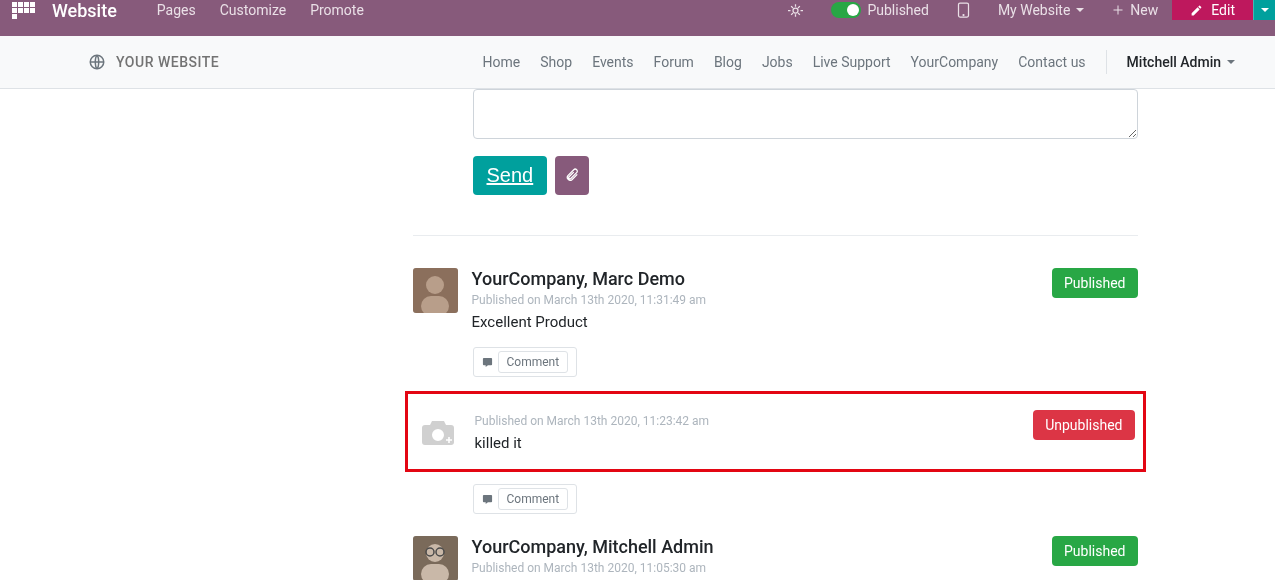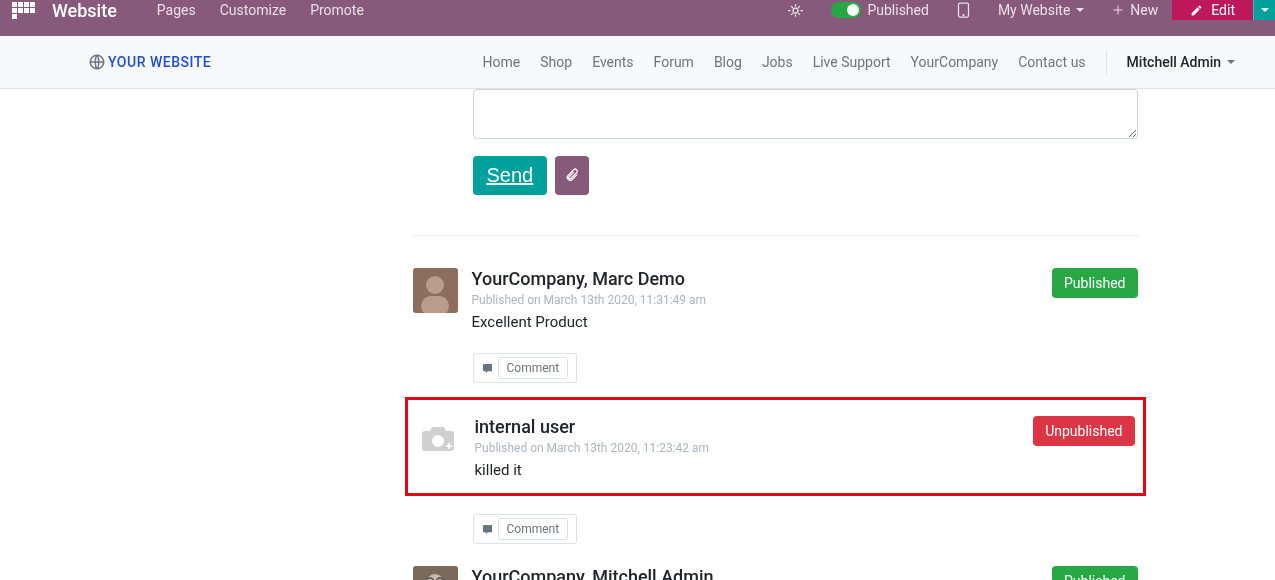--- a/index.html
+++ b/index.html
@@ -15,21 +15,21 @@
   .topbar .right { margin-left: auto; display: flex; align-items: center; height: 100%; }
   .topbar .right .item { display: flex; align-items: center; gap: 6px; padding: 0 14px; height: 100%; cursor: pointer; color: #eae0e7; }
   .topbar .toggle { width: 30px; height: 16px; background: #28a745; border-radius: 8px; position: relative; }
   .topbar .toggle::after { content: ""; width: 12px; height: 12px; background: #fff; border-radius: 50%; position: absolute; top: 2px; right: 2px; }
   .topbar .edit-btn { background: #be185d; height: 100%; display: flex; align-items: center; padding: 0 18px; gap: 8px; color:#fff; }
   .topbar .edit-caret { height: 100%; background:#00a09d; border-left:1px solid rgba(255,255,255,0.25); width:22px; display:flex; align-items:center; justify-content:center; }
   .caret-down { display:inline-block; width:0; height:0; border-left:4px solid transparent; border-right:4px solid transparent; border-top:4px solid currentColor; }
 
   
   .subnav { background: #f8f9fa; border-bottom: 1px solid #dee2e6; height: 53px; display: flex; align-items: center; padding: 0 40px 0 88px; }
-  .subnav .logo { display: flex; align-items: center; gap: 2px; color: #1d4ed8; font-weight: 500; letter-spacing: 0.5px; }
+  .subnav .logo { display: flex; align-items: center; gap: 10px; color: #737373; font-weight: 500; letter-spacing: 0.5px; }
   .subnav .logo svg { width: 18px; height: 18px; }
   .subnav .menu { margin-left: auto; display: flex; gap: 20px; align-items: center; padding-left: 24px; }
   .subnav .menu a { color: #6c757d; cursor: pointer; }
   .subnav .menu .sep { border-left: 1px solid #dee2e6; height: 24px; }
   .subnav .menu .user { color: #212529; font-weight: 500; display:flex; align-items:center; gap:6px; }
 
   
   .content { padding: 0 0 20px 0; display:flex; justify-content:center; }
   .wrap { width: 1000px; padding-left: 275px; position: relative; }
 
@@ -45,21 +45,21 @@
   .comment { display:flex; gap:14px; padding: 8px 0 4px 0; }
   .avatar { width:45px; height:45px; border-radius:3px; background:#cfcfcf; flex-shrink:0; overflow:hidden; display:flex; align-items:center; justify-content:center; }
   .avatar.camera { background:#fff; }
   .cbody { flex:1; }
   .cname { font-size:18px; font-weight:500; color:#212529; }
   .cdate { font-size:12px; color:#adb5bd; margin-top:4px; }
   .ctext { font-size:15px; margin-top:6px; }
   .badge { padding:7px 12px; border-radius:4px; color:#fff; font-size:14px; font-weight:400; height:fit-content; }
   .badge-green { background:#28a745; }
   .badge-red { background:#dc3545; }
-  .comment-link { margin:18px 0 14px 60px; }
+  .comment-link { margin:12px 0 14px 60px; }
   .comment-link span { border:1px solid #dee2e6; border-radius:3px; padding:3px 8px; font-size:12px; color:#6c757d; display:inline-flex; align-items:center; gap:5px; cursor:pointer; }
 
   .highlight { border:3px solid #e30613; padding:8px 8px 10px 8px; margin: 0 -8px 0 -8px; }
 </style>
 </head>
 <body>
 
 <div class="topbar">
   <div class="apps">
     <span></span>
@@ -186,21 +186,20 @@
       <div class="highlight">
         <div class="comment">
           <div class="avatar camera">
             <svg width="34" height="28" viewBox="0 0 34 28" fill="#d0d0d0">
                 <path d="M30 6h-5l-2-4H11L9 6H4a3 3 0 00-3 3v14a3 3 0 003 3h26a3 3 0 003-3V9a3 3 0 00-3-3zM17 22a6 6 0 110-12 6 6 0 010 12z"></path>
                 <circle cx="28" cy="21" r="5" fill="#d0d0d0"></circle>
                 <path d="M28 18v6M25 21h6" stroke="#fff" stroke-width="1.6"></path>
               </svg>
           </div>
           <div class="cbody">
-            <div class="cname">internal user</div>
             <div class="cdate">Published on March 13th 2020, 11:23:42 am</div>
             <div class="ctext">killed it</div>
           </div>
           <div class="badge badge-red">Unpublished</div>
         </div>
       </div>
       <div class="comment-link">
         <span>
           <svg width="11" height="11" viewBox="0 0 24 24" fill="#6c757d">
               <path d="M20 2H4a2 2 0 00-2 2v12a2 2 0 002 2h4v4l5-4h7a2 2 0 002-2V4a2 2 0 00-2-2z"></path>

